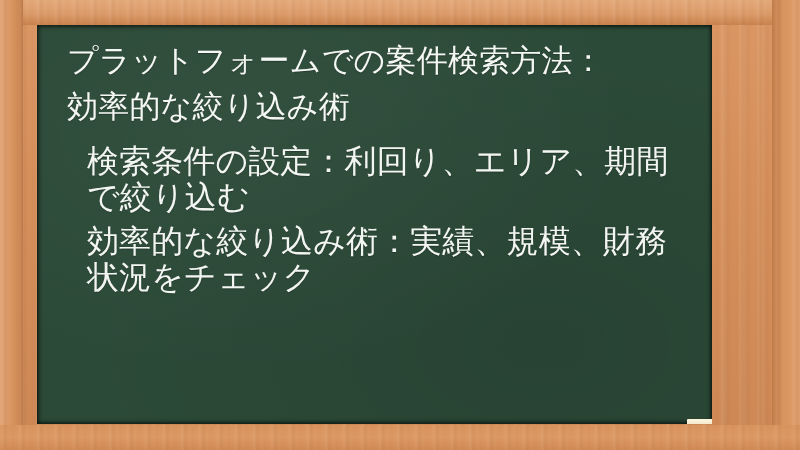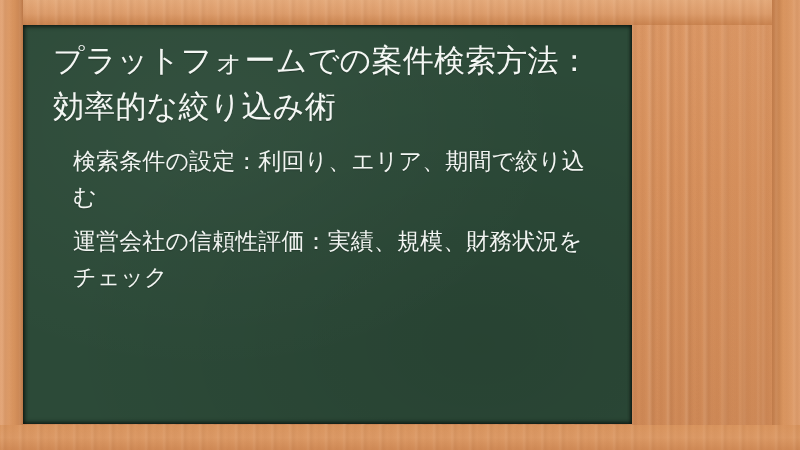--- a/index.html
+++ b/index.html
@@ -76,23 +76,23 @@
       rgba(255,255,255,0.00) 9px,
       rgba(160,90,40,0.05) 13px,
       rgba(255,255,255,0.00) 18px
     );
     pointer-events: none;
   }
 
   
   .board {
     position: absolute;
-    left: 23px;
+    left: 37px;
     top: 25px;
-    width: 609px;
+    width: 675px;
     height: 399px;
     background: #2c4a38;
     box-shadow:
       inset 0 2px 4px rgba(0,0,0,0.45),
       inset 2px 0 4px rgba(0,0,0,0.35),
       inset -2px 0 3px rgba(0,0,0,0.25),
       inset 0 -2px 4px rgba(0,0,0,0.40);
     overflow: hidden;
   }
   .board-texture {
@@ -126,21 +126,21 @@
   }
 
   
   .board-list {
     list-style: none;
     margin: 14px 0 0 0;
     padding: 0 0 0 20px;
   }
   .board-list-item {
     color: #f2f5f2;
-    font-size: 23px;
+    font-size: 32px;
     line-height: 36px;
     letter-spacing: 0.1px;
     margin: 0 0 8px 0;
     text-shadow: 0 1px 1px rgba(0,0,0,0.22);
     max-width: 690px;
   }
 
   
   .chalk-stick {
     position: absolute;
@@ -167,21 +167,21 @@
   <div class="board">
     <div class="board-texture"></div>
 
     <div class="board-content">
 
       <h1 class="board-title">プラットフォームでの案件検索方法：
 効率的な絞り込み術</h1>
 
       <ul class="board-list">
         <li class="board-list-item">検索条件の設定：利回り、エリア、期間で絞り込む</li>
-        <li class="board-list-item">運営会社の信頼性評価：実績、規模、財務状況をチェック</li>
+        <li class="board-list-item">効率的な絞り込み術：実績、規模、財務状況をチェック</li>
       </ul>
 
     </div>
 
     <div class="chalk-stick"></div>
   </div>
 
 </div>
 
 </body></html>

